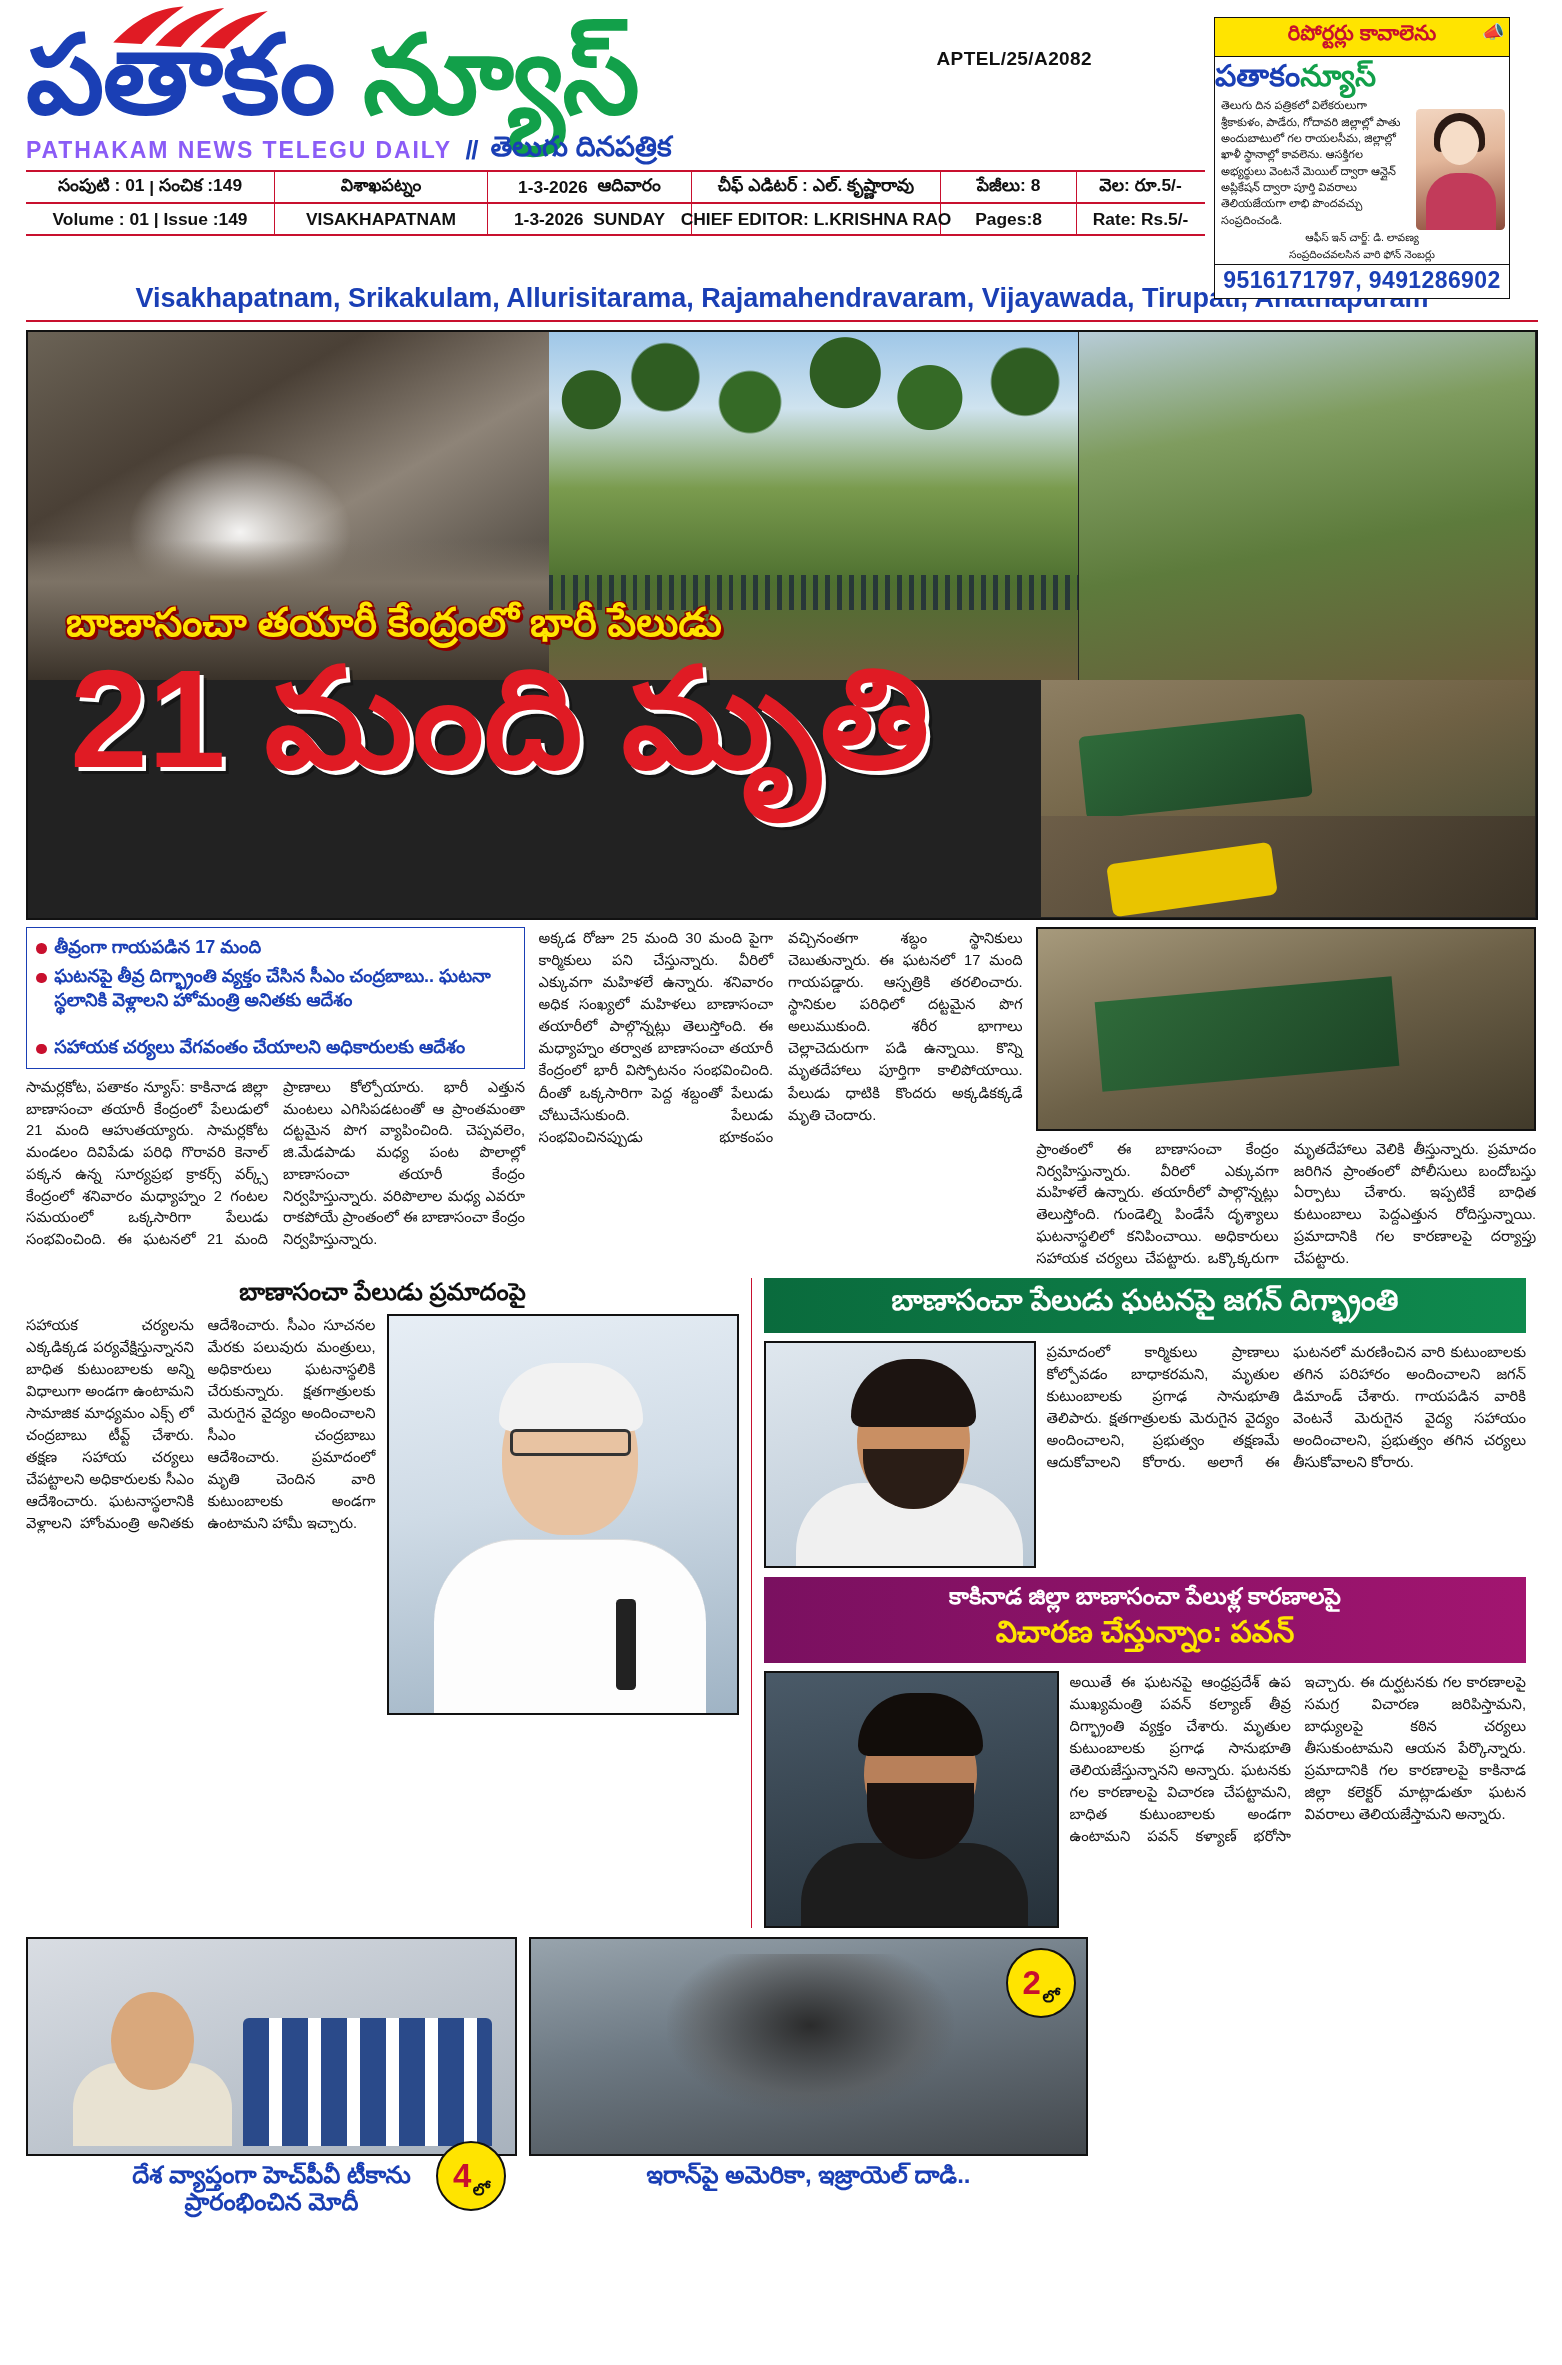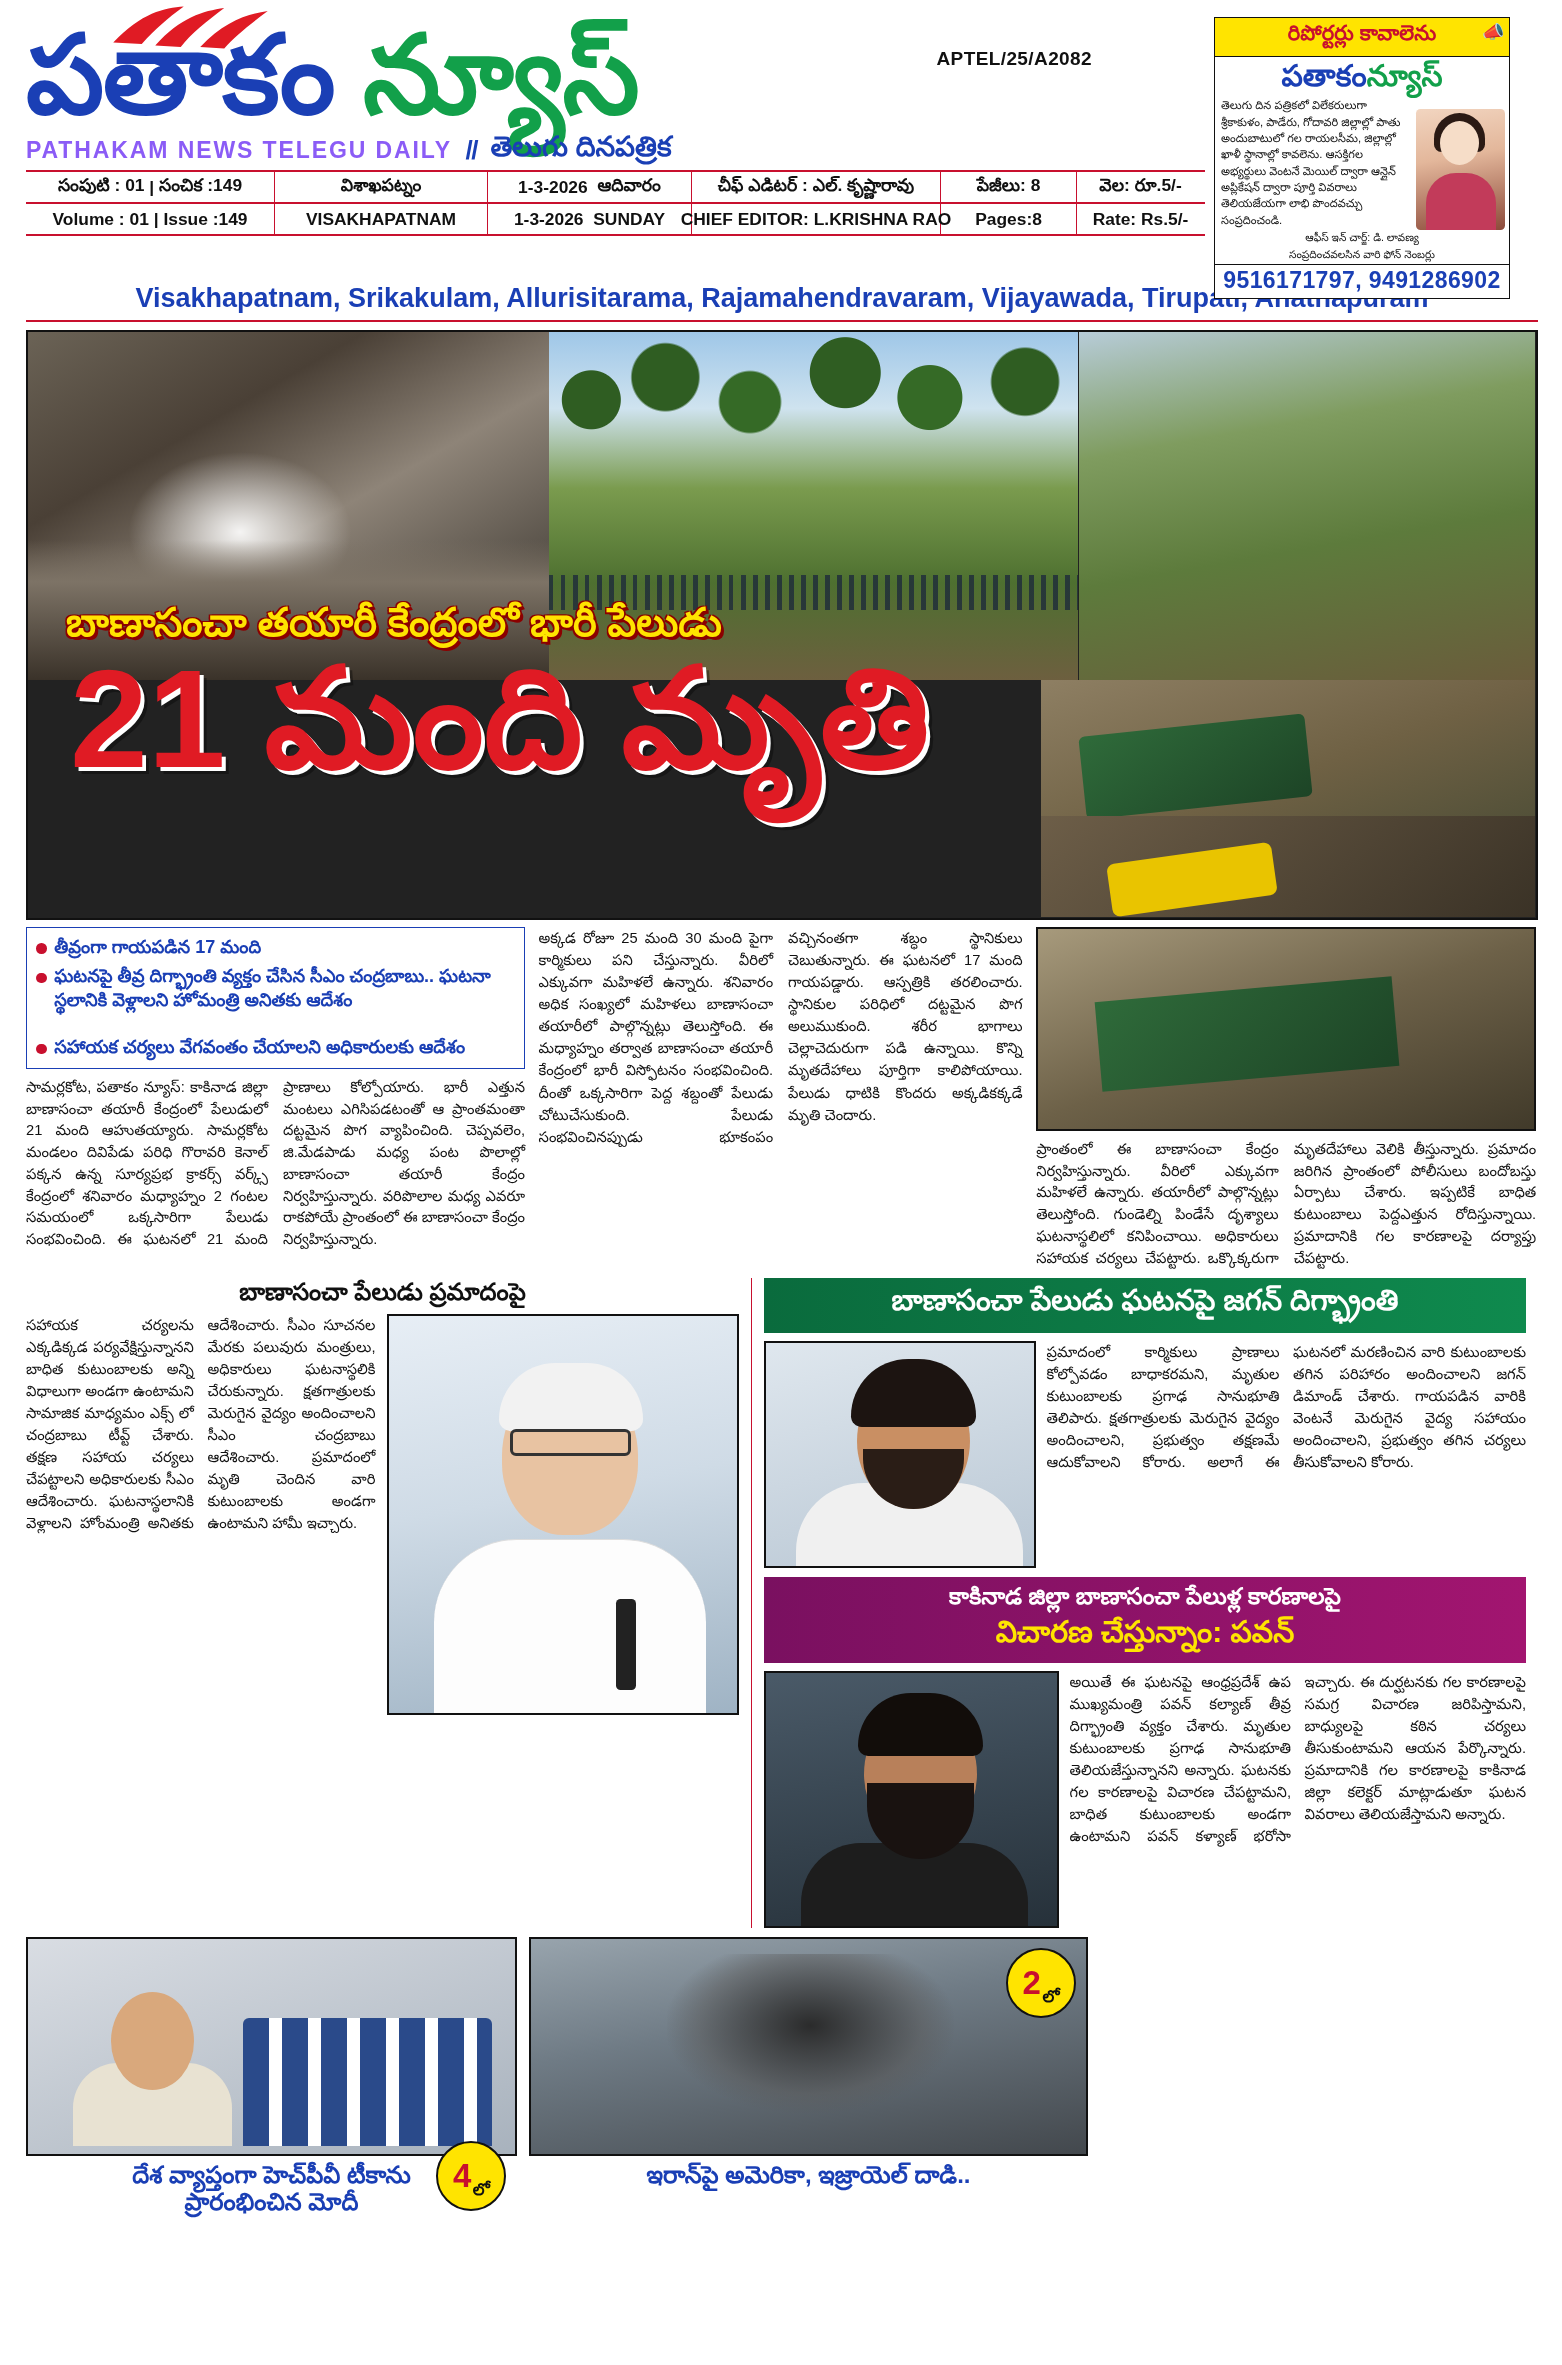--- a/index.html
+++ b/index.html
@@ -89,21 +89,20 @@
     font-weight:800;
     text-align:center;
     padding: 3.8px 1.5px 5.3px;
     position:relative;
     border-bottom:1.5px solid #111;
   }
   .ad-banner .mic {
     position:absolute; right:4.5px; top:3px; font-size:18px; color:#222;
   }
   .ad-logo {
-    text-align:center;
     font-size: 30px;
     font-weight:800;
     color:#1a3fb5;
     padding: 4.5px 0 1.5px;
     line-height:1;
   }
   .ad-logo .grn { color:#12a04a; }
   .ad-body {
     position:relative;
     padding: 4.5px 6px 3px;

